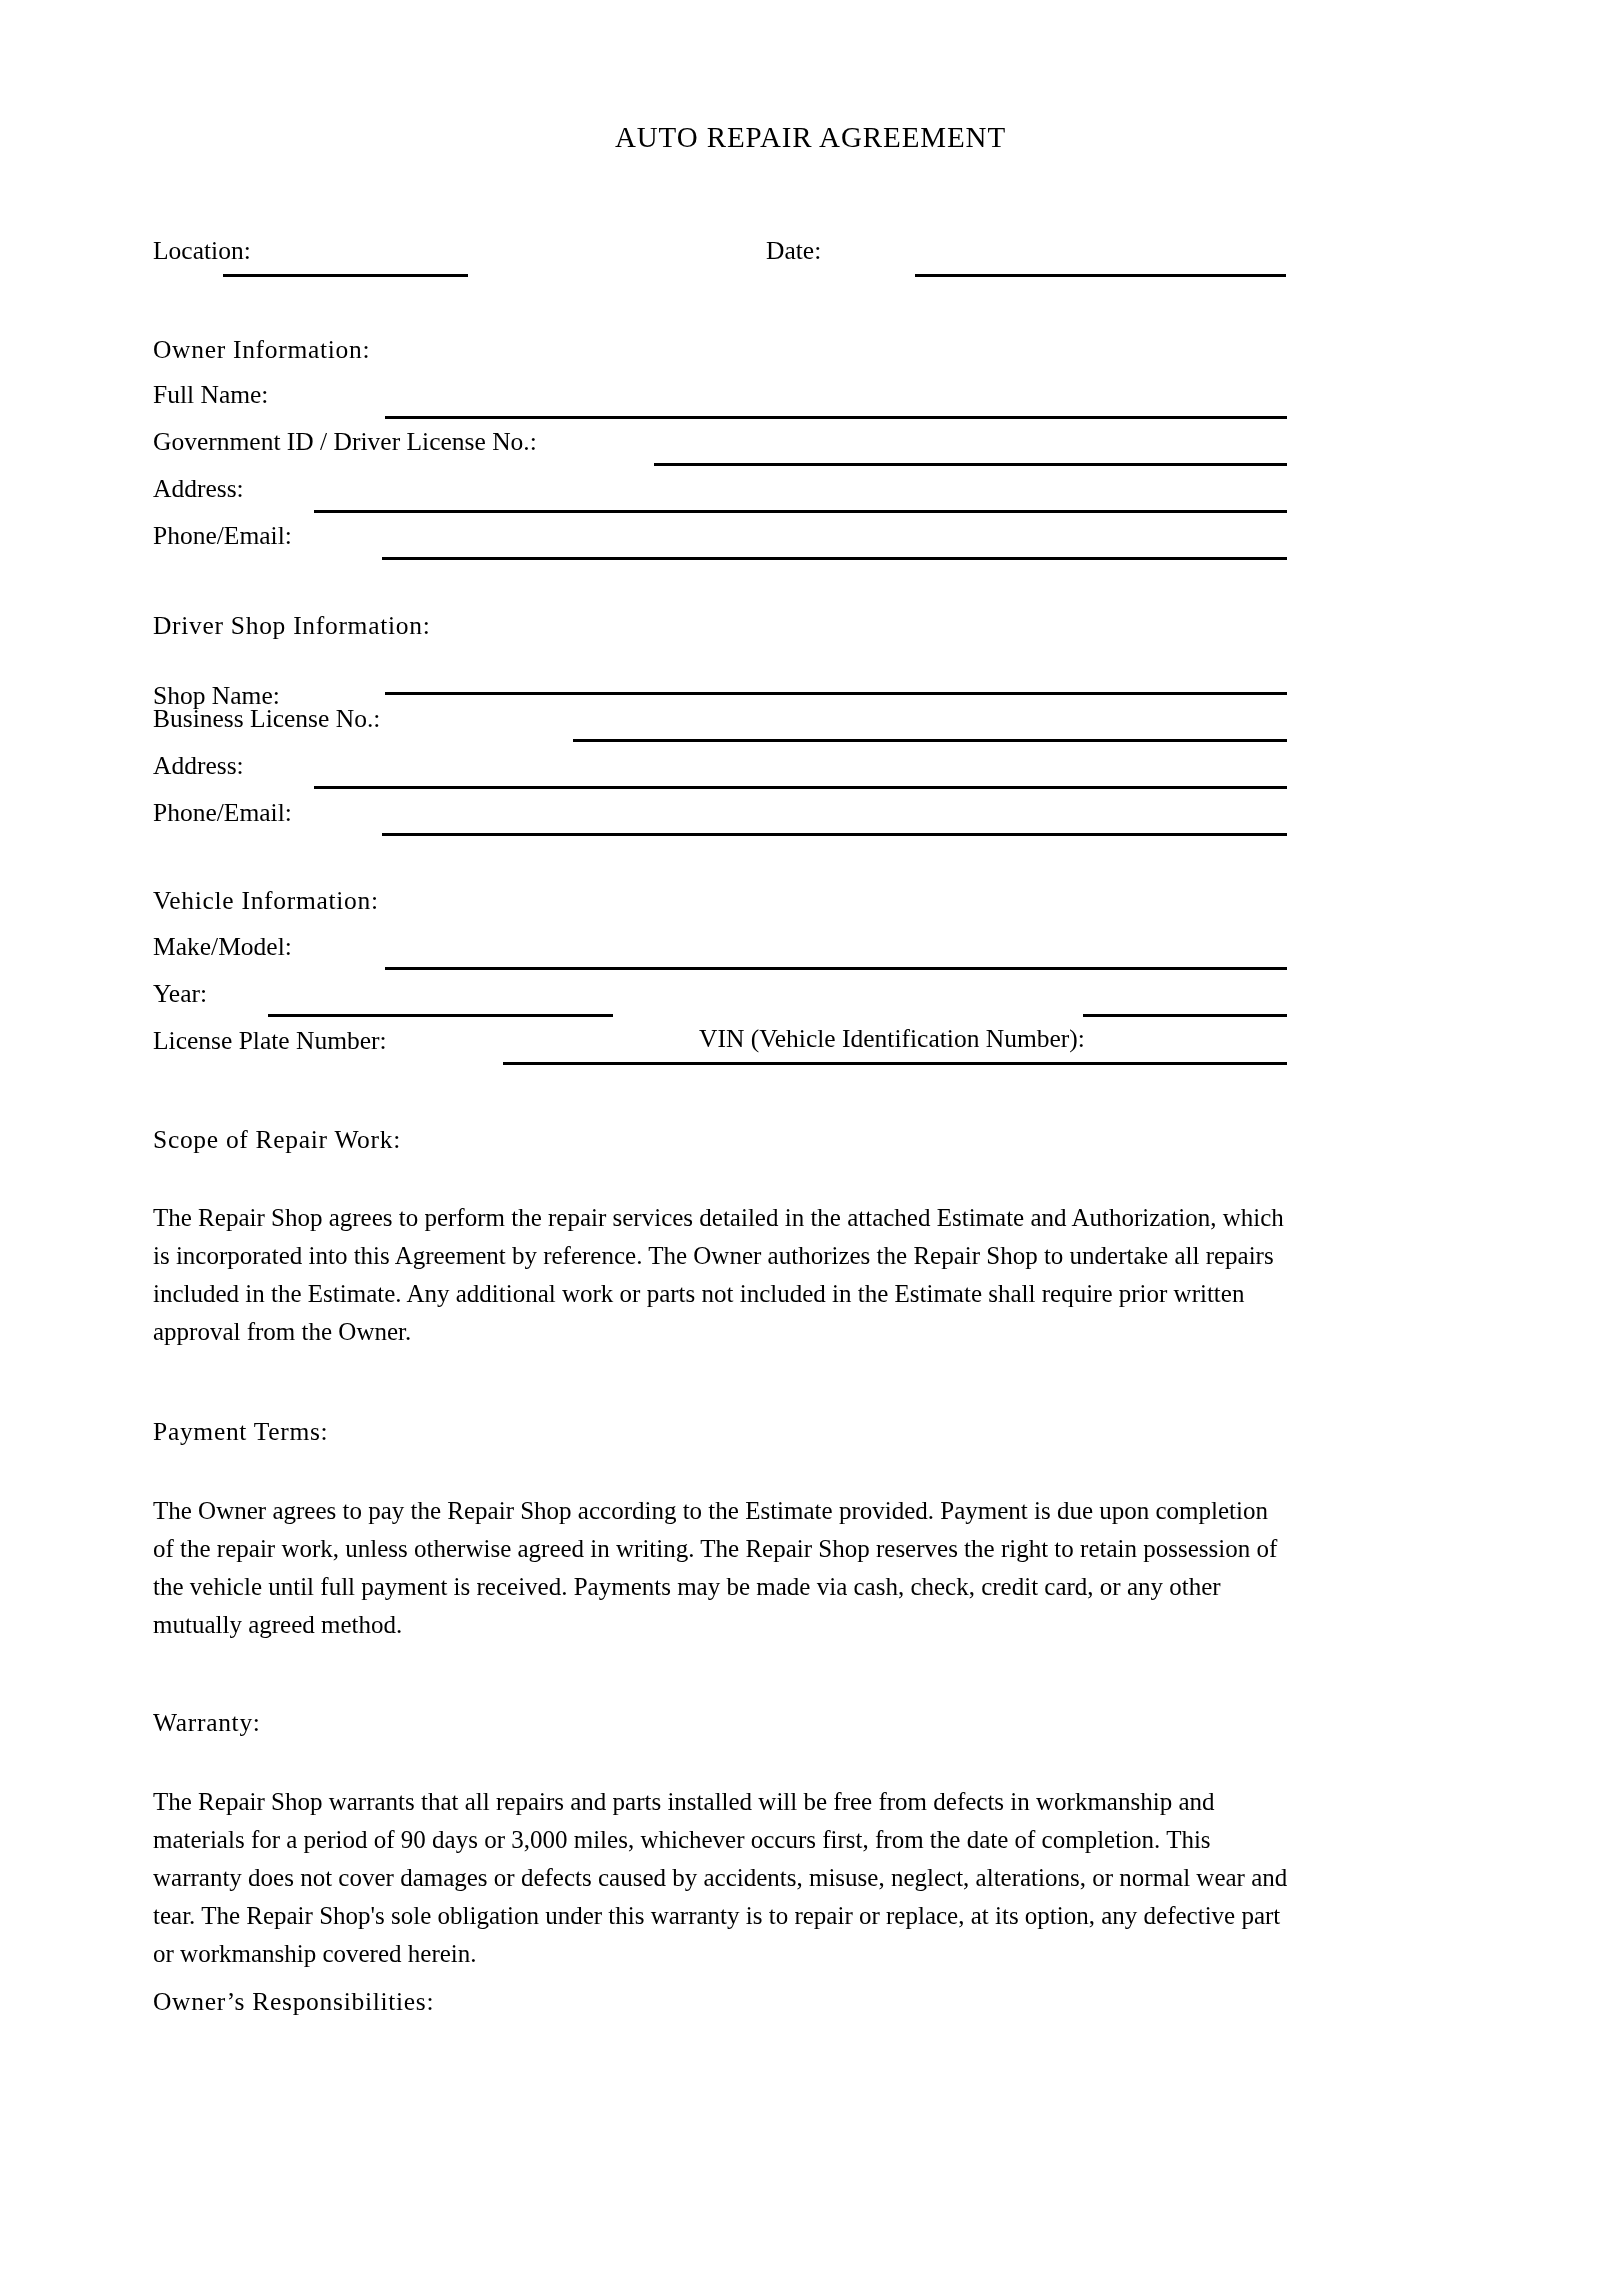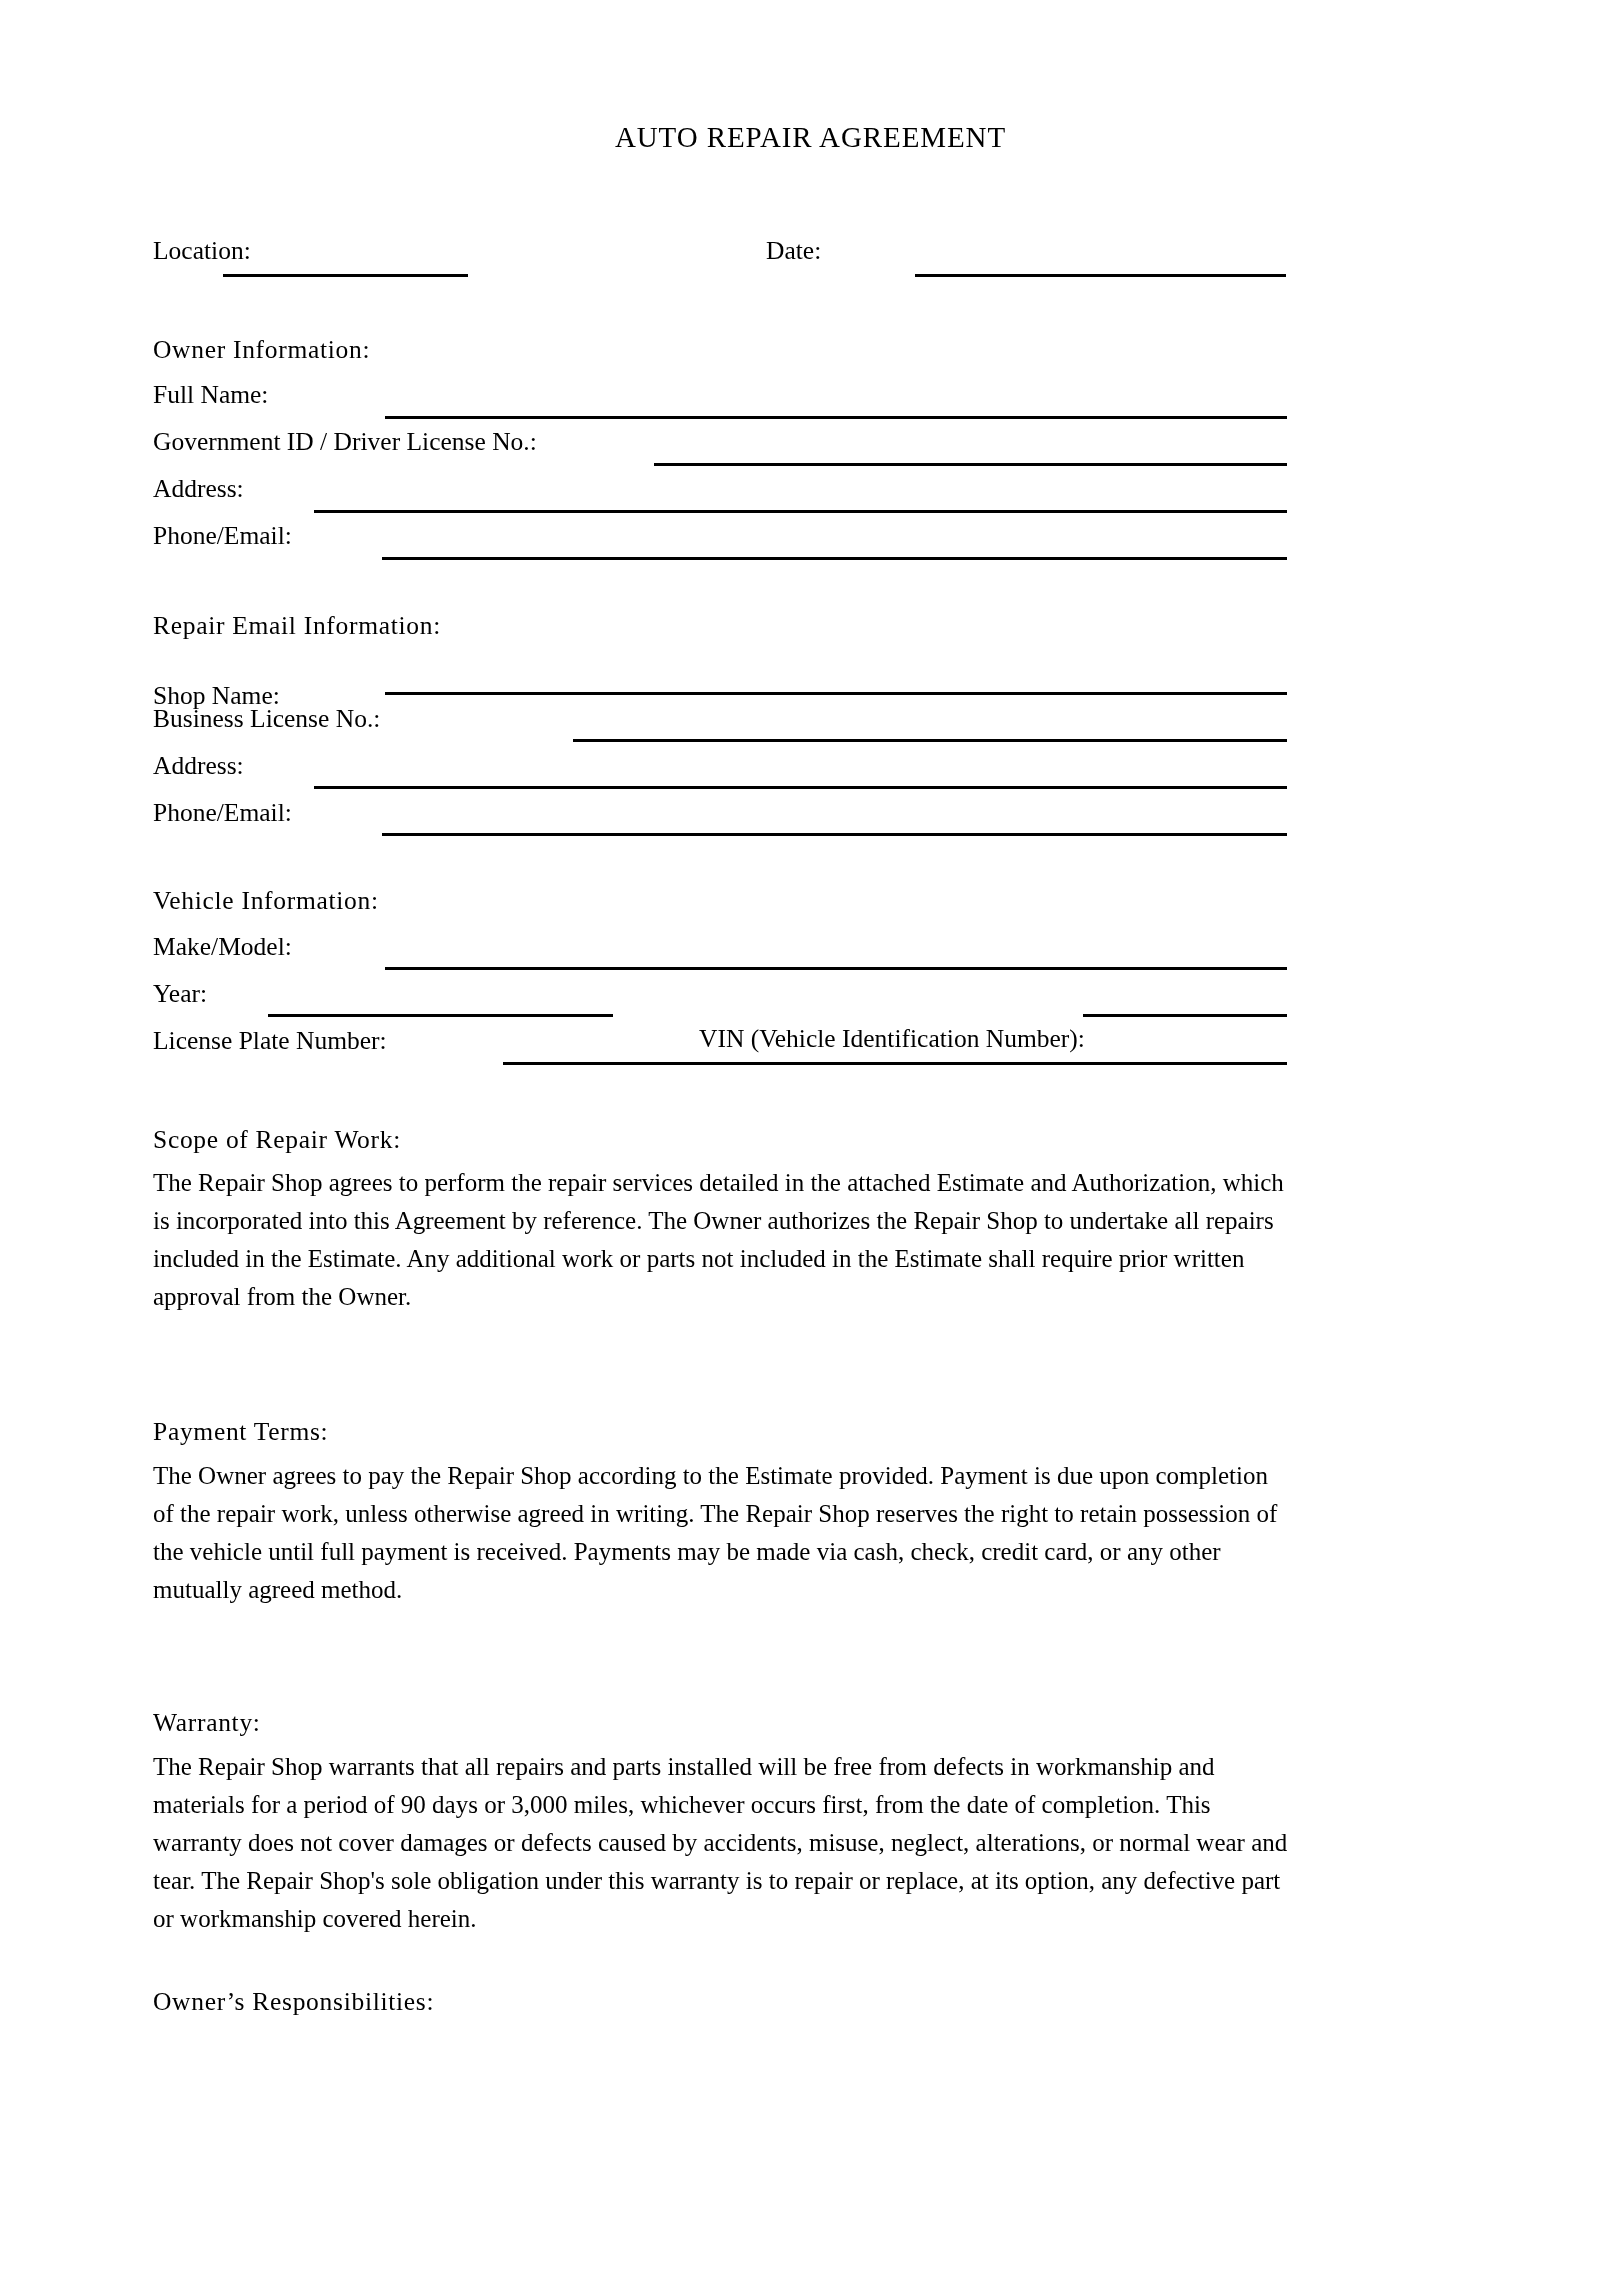--- a/index.html
+++ b/index.html
@@ -54,20 +54,21 @@
 
   
   .para {
     position: absolute;
     left: 153px;
     width: 1137px;
     font-size: 25px;
     line-height: 38px;
     text-align: left;
     font-weight: 400;
+    margin-top: 35px;
   }
 </style>
 </head>
 <body>
 
 <div class="page">
 
   <div class="doc-title">AUTO REPAIR AGREEMENT</div>
 
   <div class="t" style="left:153px; top:235px;">Location:</div>
@@ -83,21 +84,21 @@
 
   <div class="t" style="left:153px; top:426px;">Government ID / Driver License No.:</div>
   <div class="rule" style="left:654px; top:463px; width:633px;"></div>
 
   <div class="t" style="left:153px; top:473px;">Address:</div>
   <div class="rule" style="left:314px; top:510px; width:973px;"></div>
 
   <div class="t" style="left:153px; top:520px;">Phone/Email:</div>
   <div class="rule" style="left:382px; top:557px; width:905px;"></div>
 
-  <div class="t heading" style="left:153px; top:610px;">Repair Email Information:</div>
+  <div class="t heading" style="left:153px; top:610px;">Driver Shop Information:</div>
 
   <div class="t" style="left:153px; top:680px;">Shop Name:</div>
   <div class="rule" style="left:385px; top:692px; width:902px;"></div>
 
   <div class="t" style="left:153px; top:703px;">Business License No.:</div>
   <div class="rule" style="left:573px; top:739px; width:714px;"></div>
 
   <div class="t" style="left:153px; top:750px;">Address:</div>
   <div class="rule" style="left:314px; top:786px; width:973px;"></div>
 

